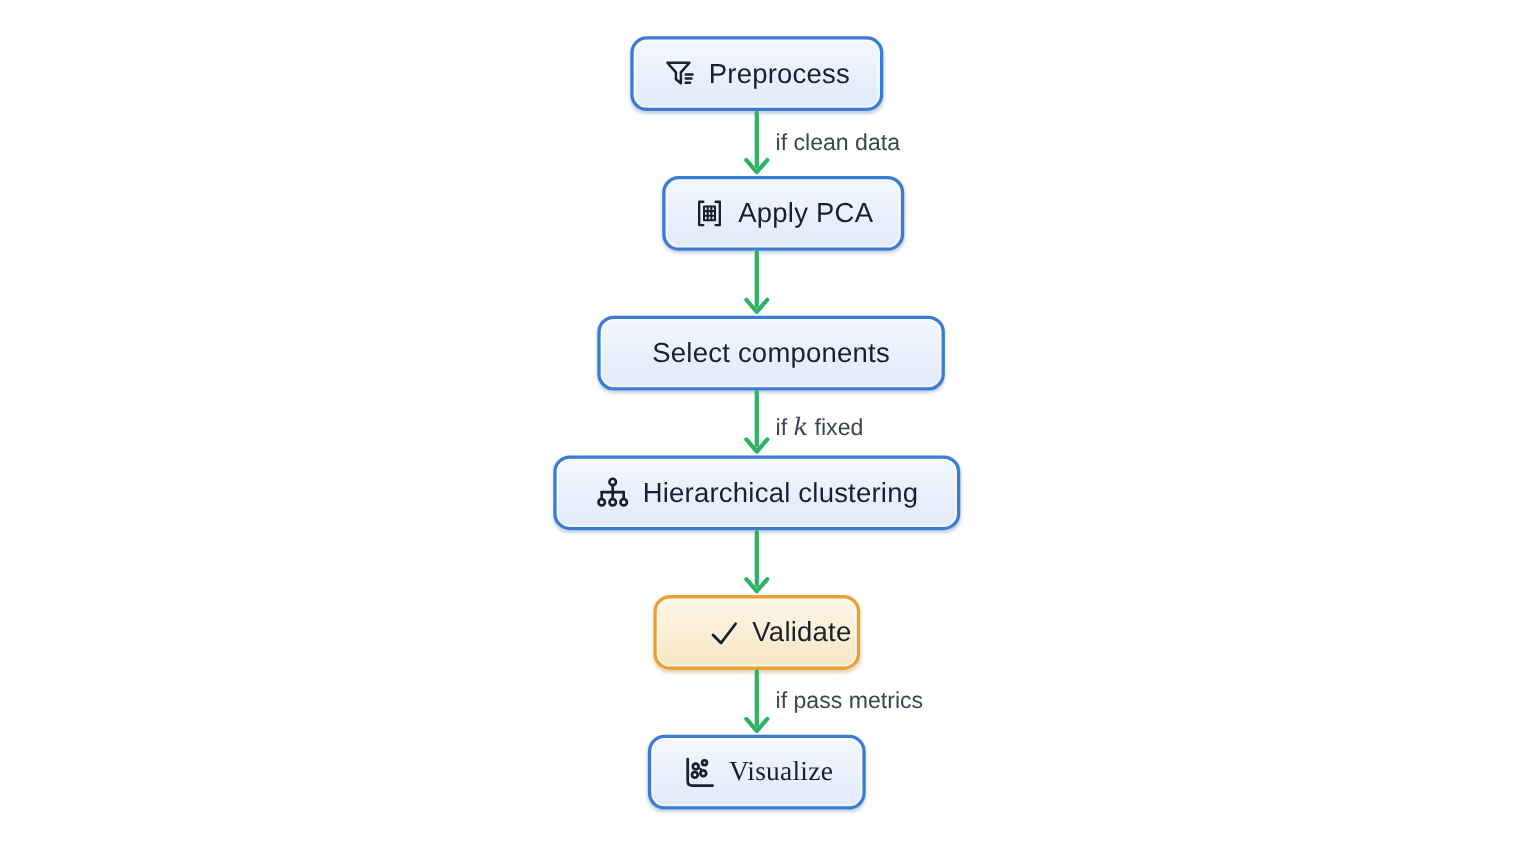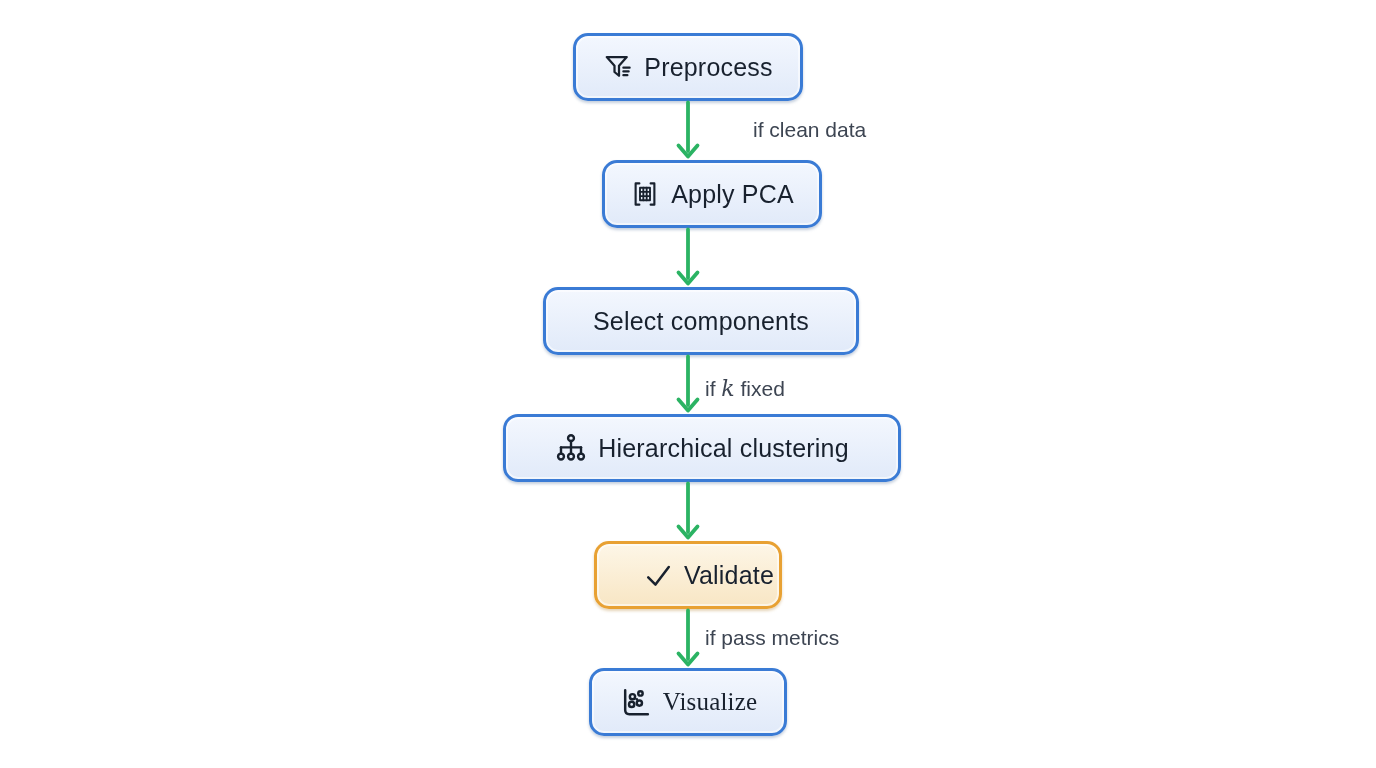--- a/index.html
+++ b/index.html
@@ -95,21 +95,21 @@
         <path d="M16.3 12.5 H21.3 M16.3 15.5 H20.5 M16.3 18.5 H19.5"></path>
       </svg>
     </span>
     <span>Preprocess</span>
   </div>
 
   <svg class="arrow" style="left:671px; top:101px;" width="34" height="59">
     <line x1="17" y1="1.5" x2="17" y2="50"></line>
     <polyline points="7.5,44.5 17,55.5 26.5,44.5"></polyline>
   </svg>
-  <div class="edge-label" style="left:705px; top:117px;margin-left:48px;">if clean data</div>
+  <div class="edge-label" style="left:705px; top:117px;">if clean data</div>
 
   <div class="node blue" style="left:578px; top:160px; width:220px;margin-left:24px;">
     <span class="icon">
       <svg width="30" height="30" viewBox="0 0 24 24" fill="none" stroke="currentColor" stroke-width="1.7" stroke-linecap="round" stroke-linejoin="round">
         <path d="M7.5 3.5 H4.5 V20.5 H7.5"></path>
         <path d="M16.5 3.5 H19.5 V20.5 H16.5"></path>
         <rect x="8" y="7" width="8" height="10" stroke-width="1.5"></rect>
         <path d="M10.67 7 V17 M13.33 7 V17 M8 10.33 H16 M8 13.67 H16" stroke-width="1.5"></path>
       </svg>
     </span>
@@ -124,21 +124,21 @@
   <div class="node blue" style="left:543px; top:287px; width:316px;">
     <span>Select components</span>
   </div>
 
   <svg class="arrow" style="left:671px; top:355px;" width="34" height="59">
     <line x1="17" y1="1.5" x2="17" y2="50"></line>
     <polyline points="7.5,44.5 17,55.5 26.5,44.5"></polyline>
   </svg>
   <div class="edge-label" style="left:705px; top:376px;"><span>if </span><em class="math">k</em><span> fixed</span></div>
 
-  <div class="node blue" style="left:503px; top:414px; width:398px;">
+  <div class="node blue" style="left:503px; top:414px; width:370px;">
     <span class="icon">
       <svg width="32" height="32" viewBox="0 0 24 24" fill="none" stroke="currentColor" stroke-width="1.8" stroke-linecap="round" stroke-linejoin="round">
         <circle cx="12" cy="4.6" r="2.2"></circle>
         <path d="M12 6.8 V11.5"></path>
         <path d="M4.5 11.5 H19.5"></path>
         <path d="M4.5 11.5 V16.2 M12 11.5 V16.2 M19.5 11.5 V16.2"></path>
         <circle cx="4.5" cy="18.4" r="2.2"></circle>
         <circle cx="12" cy="18.4" r="2.2"></circle>
         <circle cx="19.5" cy="18.4" r="2.2"></circle>
       </svg>

